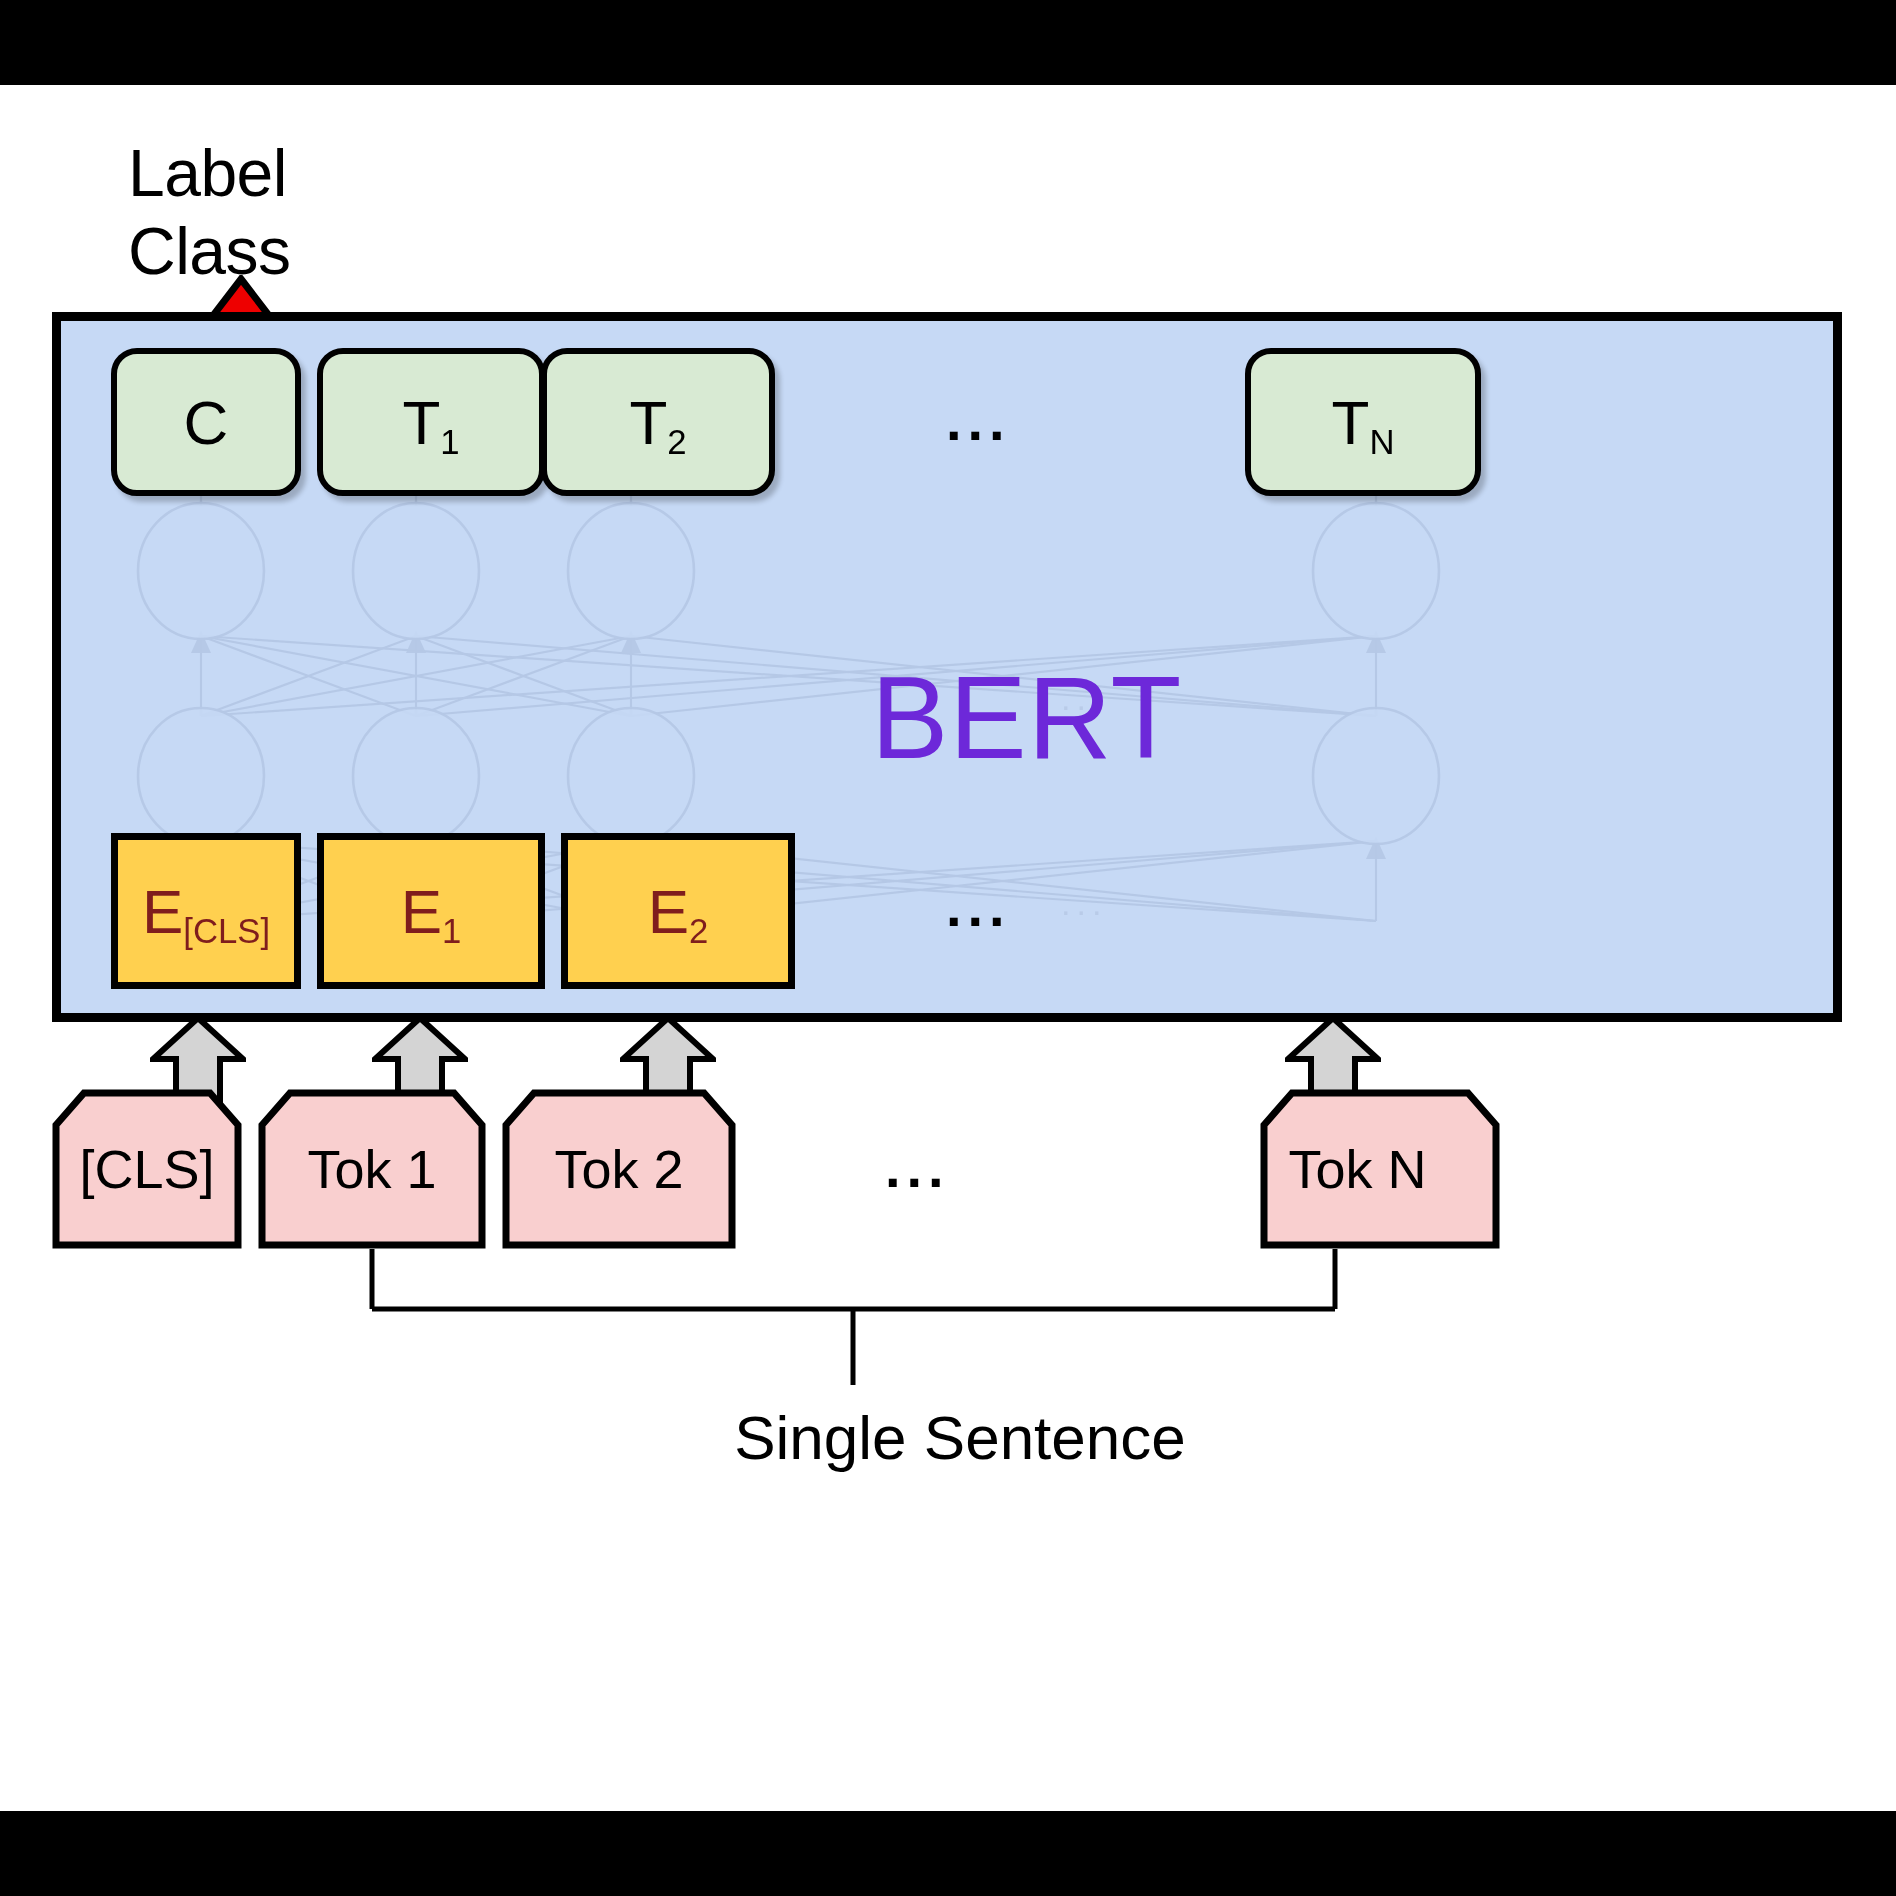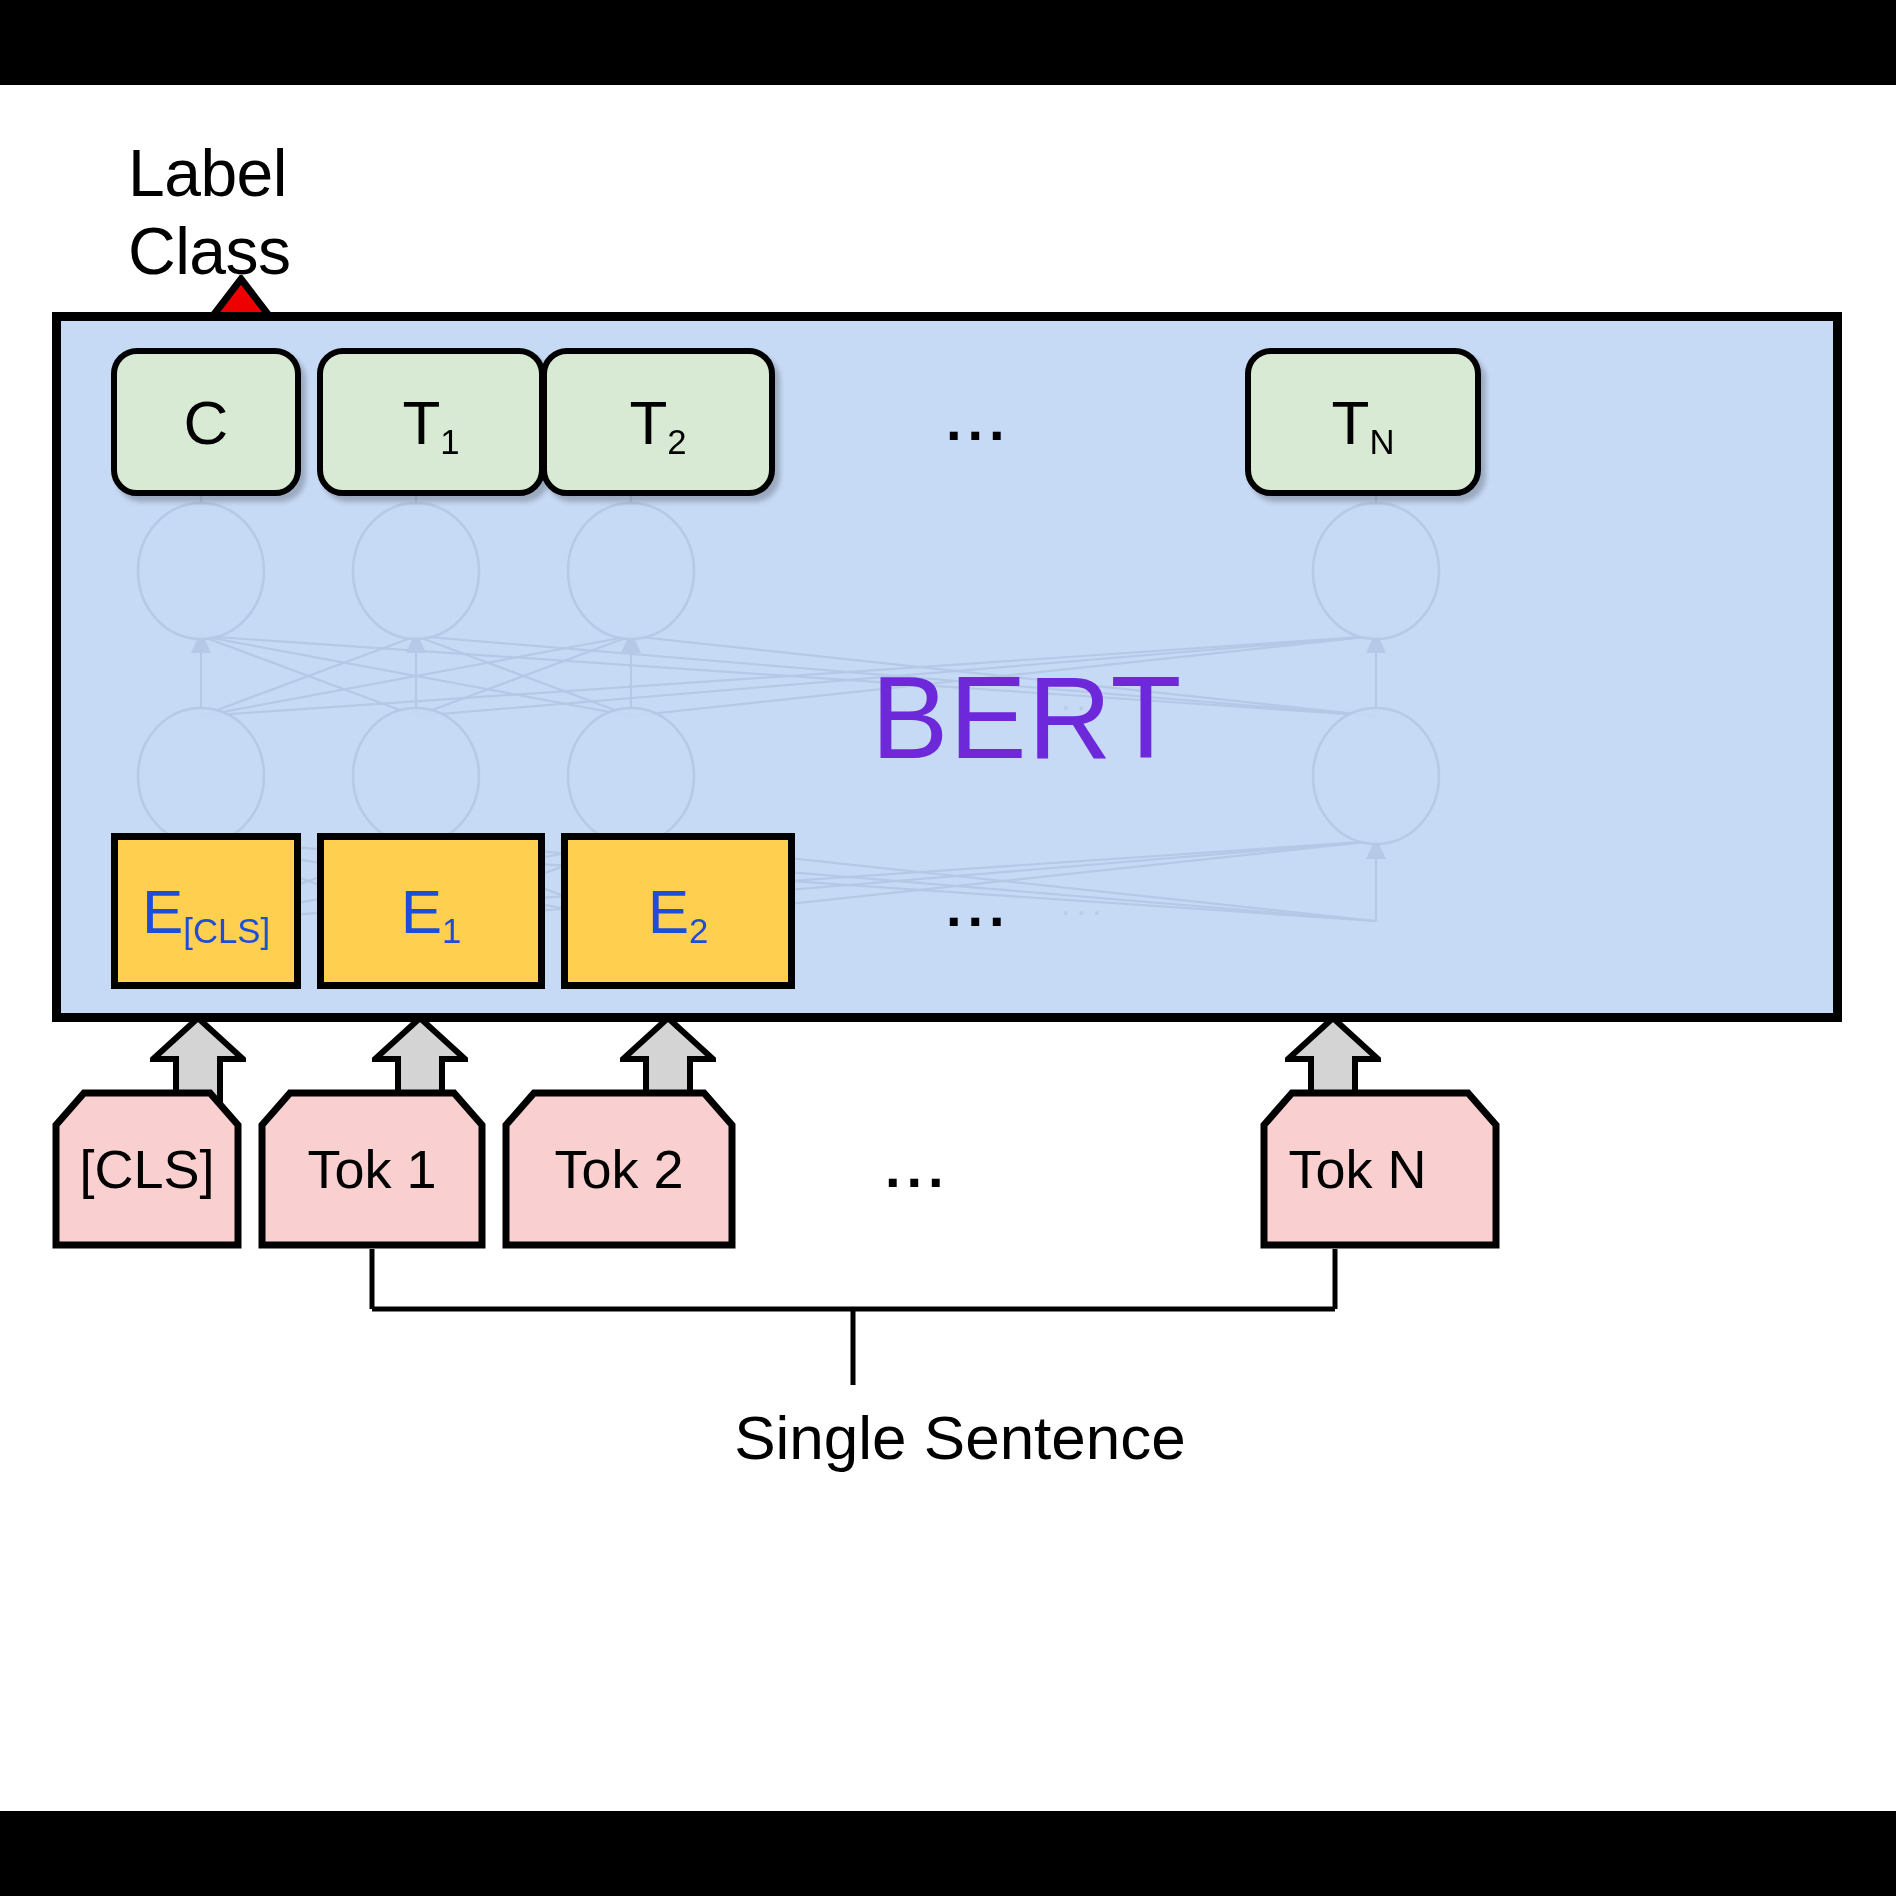--- a/index.html
+++ b/index.html
@@ -112,21 +112,21 @@
     height: 156px;
     background: #ffd04f;
     border: 7px solid #000000;
     box-sizing: border-box;
     display: flex;
     align-items: center;
     justify-content: center;
   }
   .emb .lbl {
     font-size: 62px;
-    color: #1d4ed8;
+    color: #7f1d1d;
     white-space: nowrap;
   }
 
   
   sub {
     font-size: 0.56em;
     vertical-align: -0.30em;
     line-height: 0;
   }
 

